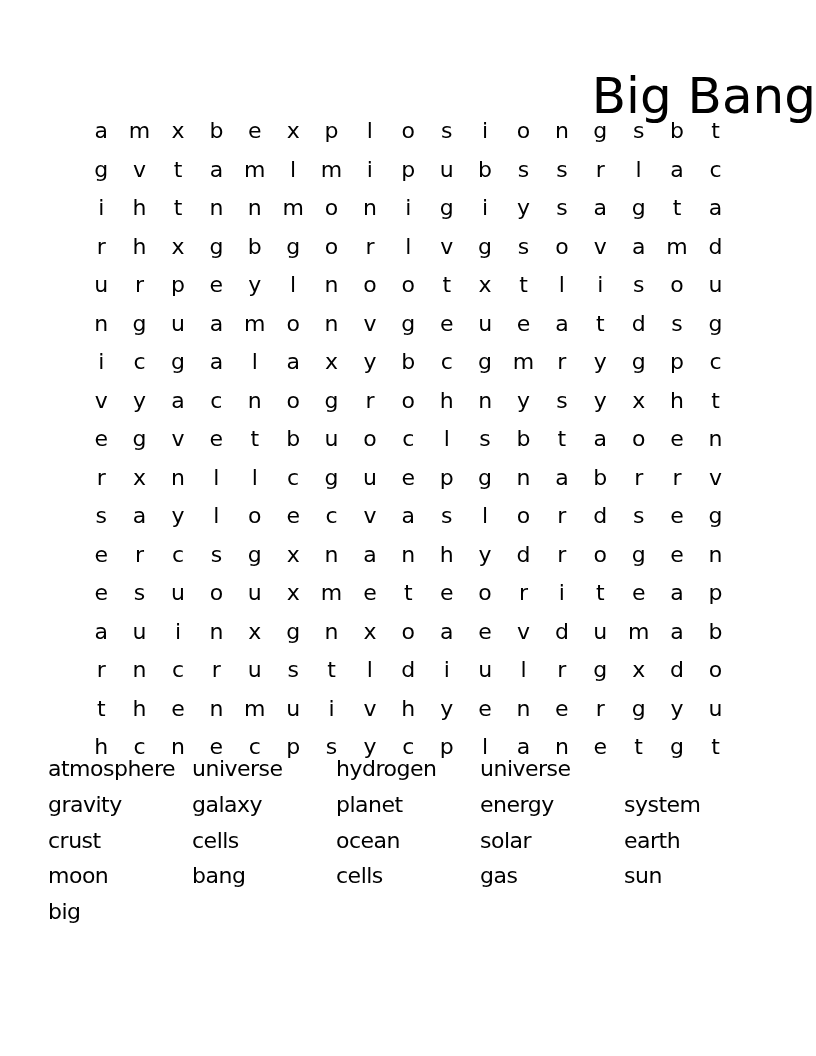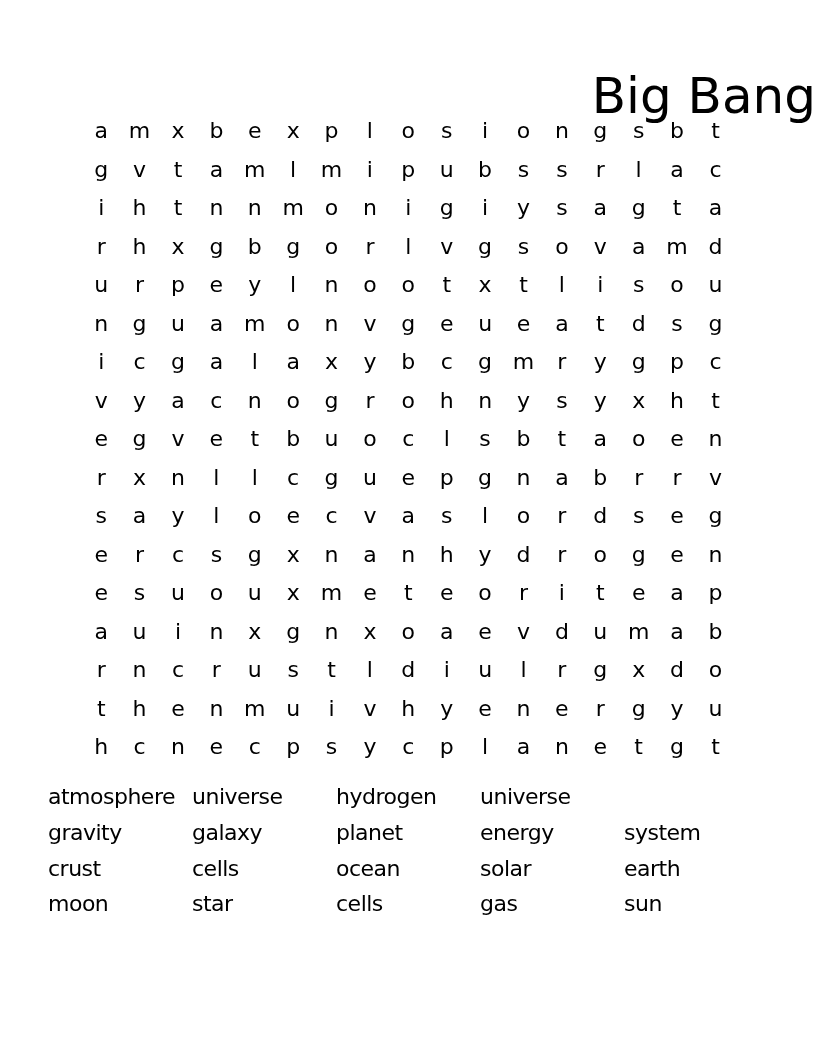--- a/index.html
+++ b/index.html
@@ -3,21 +3,21 @@
 <meta charset="utf-8">
 <style>
   html, body { margin: 0; padding: 0; background: #ffffff; }
   body { width: 816px; height: 1056px; position: relative; overflow: hidden;
          font-family: "DejaVu Sans", sans-serif; color: #000; }
   .title { position: absolute; top: 30px; left: 0; width: 816px; text-align: right;
            font-size: 50px; line-height: 64px; font-weight: normal; }
   .grid { position: absolute; top: 112px; left: 82px; }
   .row { display: flex; height: 38.5px; }
   .cell { width: 38.4px; text-align: center; font-size: 22px; line-height: 38.5px; }
-  .words { position: absolute; top: 779px; left: 48px; }
+  .words { position: absolute; top: 751px; left: 48px; }
   .wrow { display: flex; height: 35.8px; }
   .word { width: 144px; font-size: 22px; line-height: 35.8px; white-space: nowrap; letter-spacing: -0.5px; }
 </style>
 </head>
 <body>
 
 <h1 class="title">Big Bang</h1>
 
 <div class="grid" id="grid">
     <div class="row">
@@ -361,18 +361,21 @@
     </div>
     <div class="wrow">
       <span class="word">crust</span>
       <span class="word">cells</span>
       <span class="word">ocean</span>
       <span class="word">solar</span>
       <span class="word">earth</span>
     </div>
     <div class="wrow">
       <span class="word">moon</span>
-      <span class="word">star</span>
+      <span class="word">bang</span>
       <span class="word">cells</span>
       <span class="word">gas</span>
       <span class="word">sun</span>
     </div>
+    <div class="wrow">
+      <span class="word">big</span>
+    </div>
   </div>
 
 </body></html>

